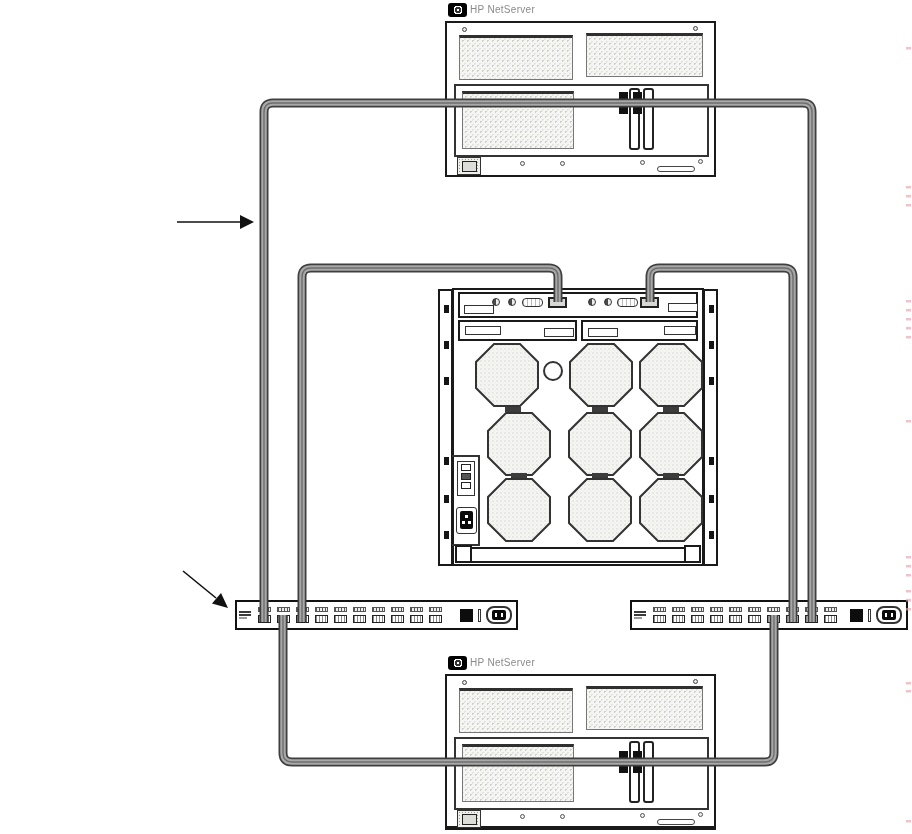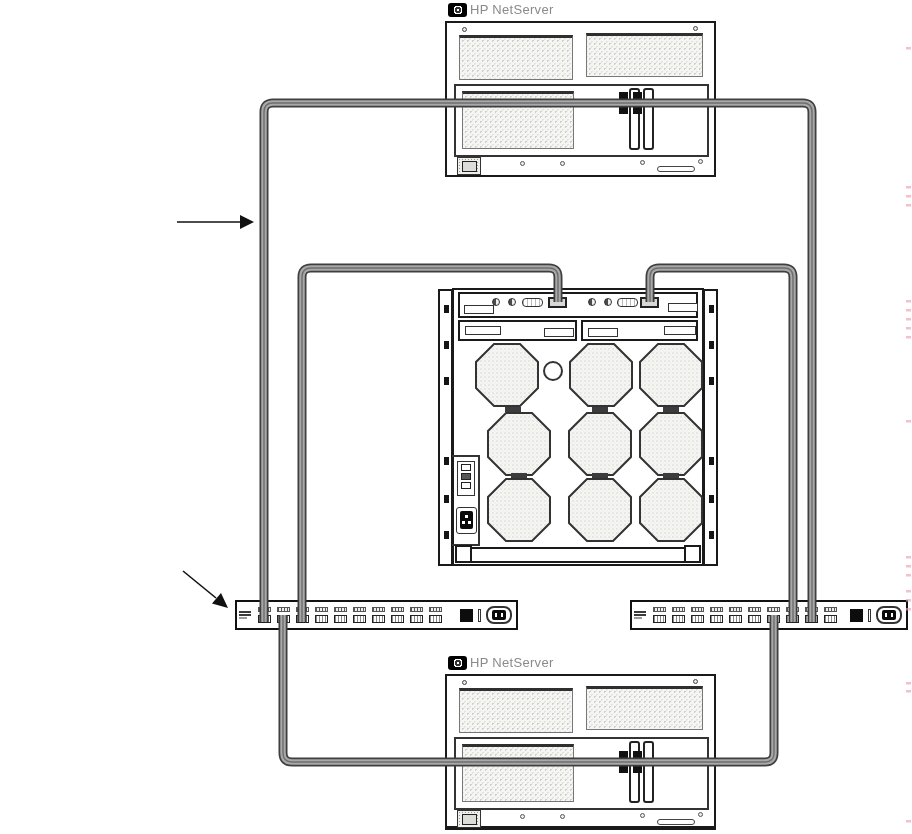--- a/index.html
+++ b/index.html
@@ -18,21 +18,21 @@
                      radial-gradient(#e3e3dd 1px,transparent 1px);
     background-size:5px 5px,5px 5px;background-position:0 0,2px 3px;
     border:1px solid #777;border-top:3px solid #2f2f2f;box-sizing:border-box;
   }
 
   
   .logo-badge{width:19px;height:14px;background:#000;border-radius:3px;
     display:flex;align-items:center;justify-content:center;}
   .logo-glyph{width:10px;height:10px;border-radius:50%;
     background:radial-gradient(circle,#ffffff 0 1.5px,#333 1.5px 3px,#fff 3px 4.4px,#000 4.4px);}
-  .srv-label{font-size:13px;color:#8a8a8a;letter-spacing:.3px;line-height:14px;}
+  .srv-label{font-size:10px;color:#8a8a8a;letter-spacing:.3px;line-height:14px;}
   .screw{width:5px;height:5px;border:1px solid #444;border-radius:50%;background:#e8e8e8;box-sizing:border-box;}
   .dot{width:5px;height:5px;border:1px solid #555;border-radius:50%;background:#eee;box-sizing:border-box;}
   .card{border:2px solid #222;border-radius:3px;background:#fff;box-sizing:border-box;}
   .slot{border:1px solid #444;border-radius:3px;background:#fff;box-sizing:border-box;}
   .grille{border:1px solid #333;box-sizing:border-box;
     background-color:#efefec;
     background-image:radial-gradient(#9a9a94 1px,transparent 1px);background-size:3px 3px;}
   .grille-inner{margin:3px auto 0;width:13px;height:9px;border:1px solid #222;background:#dcdcd8;}
 
   

